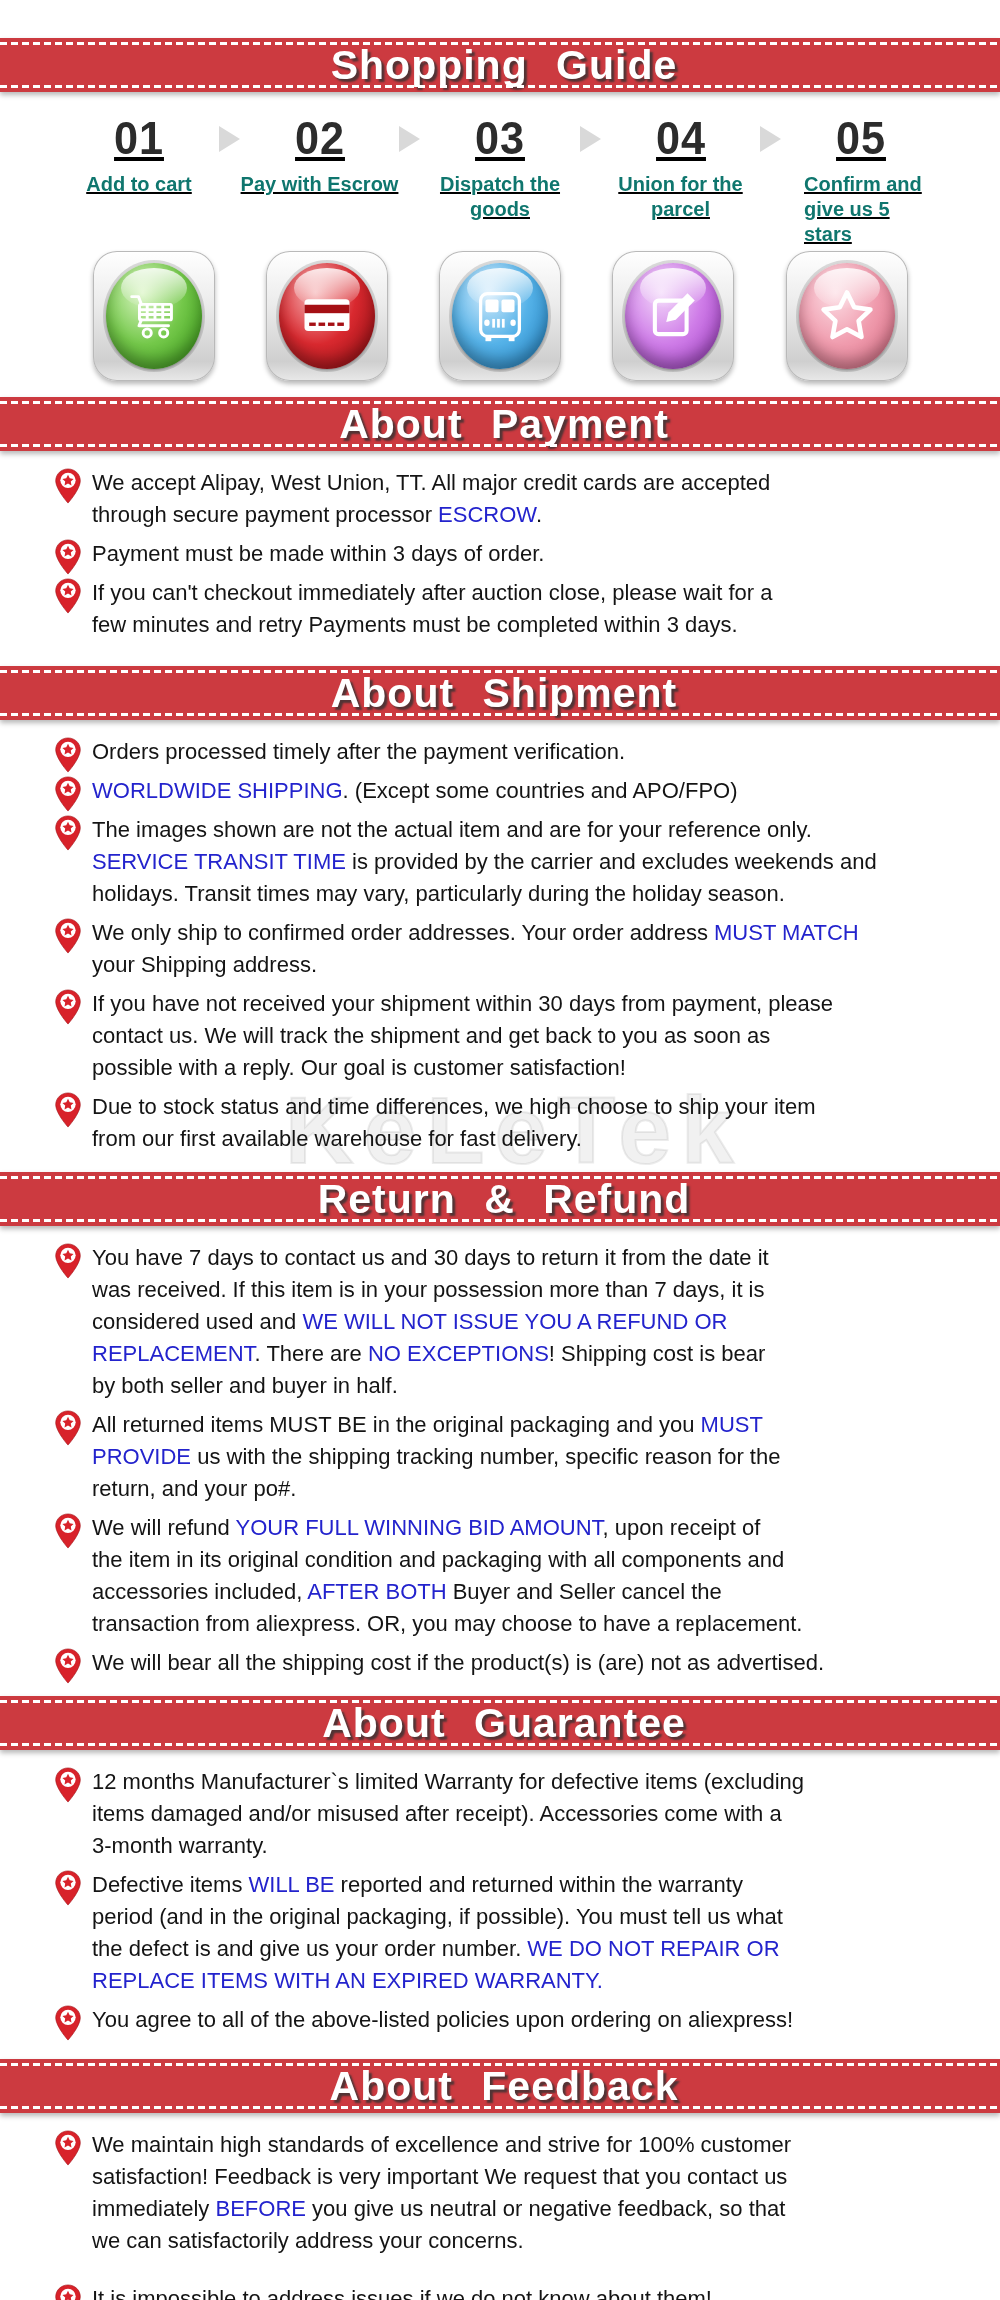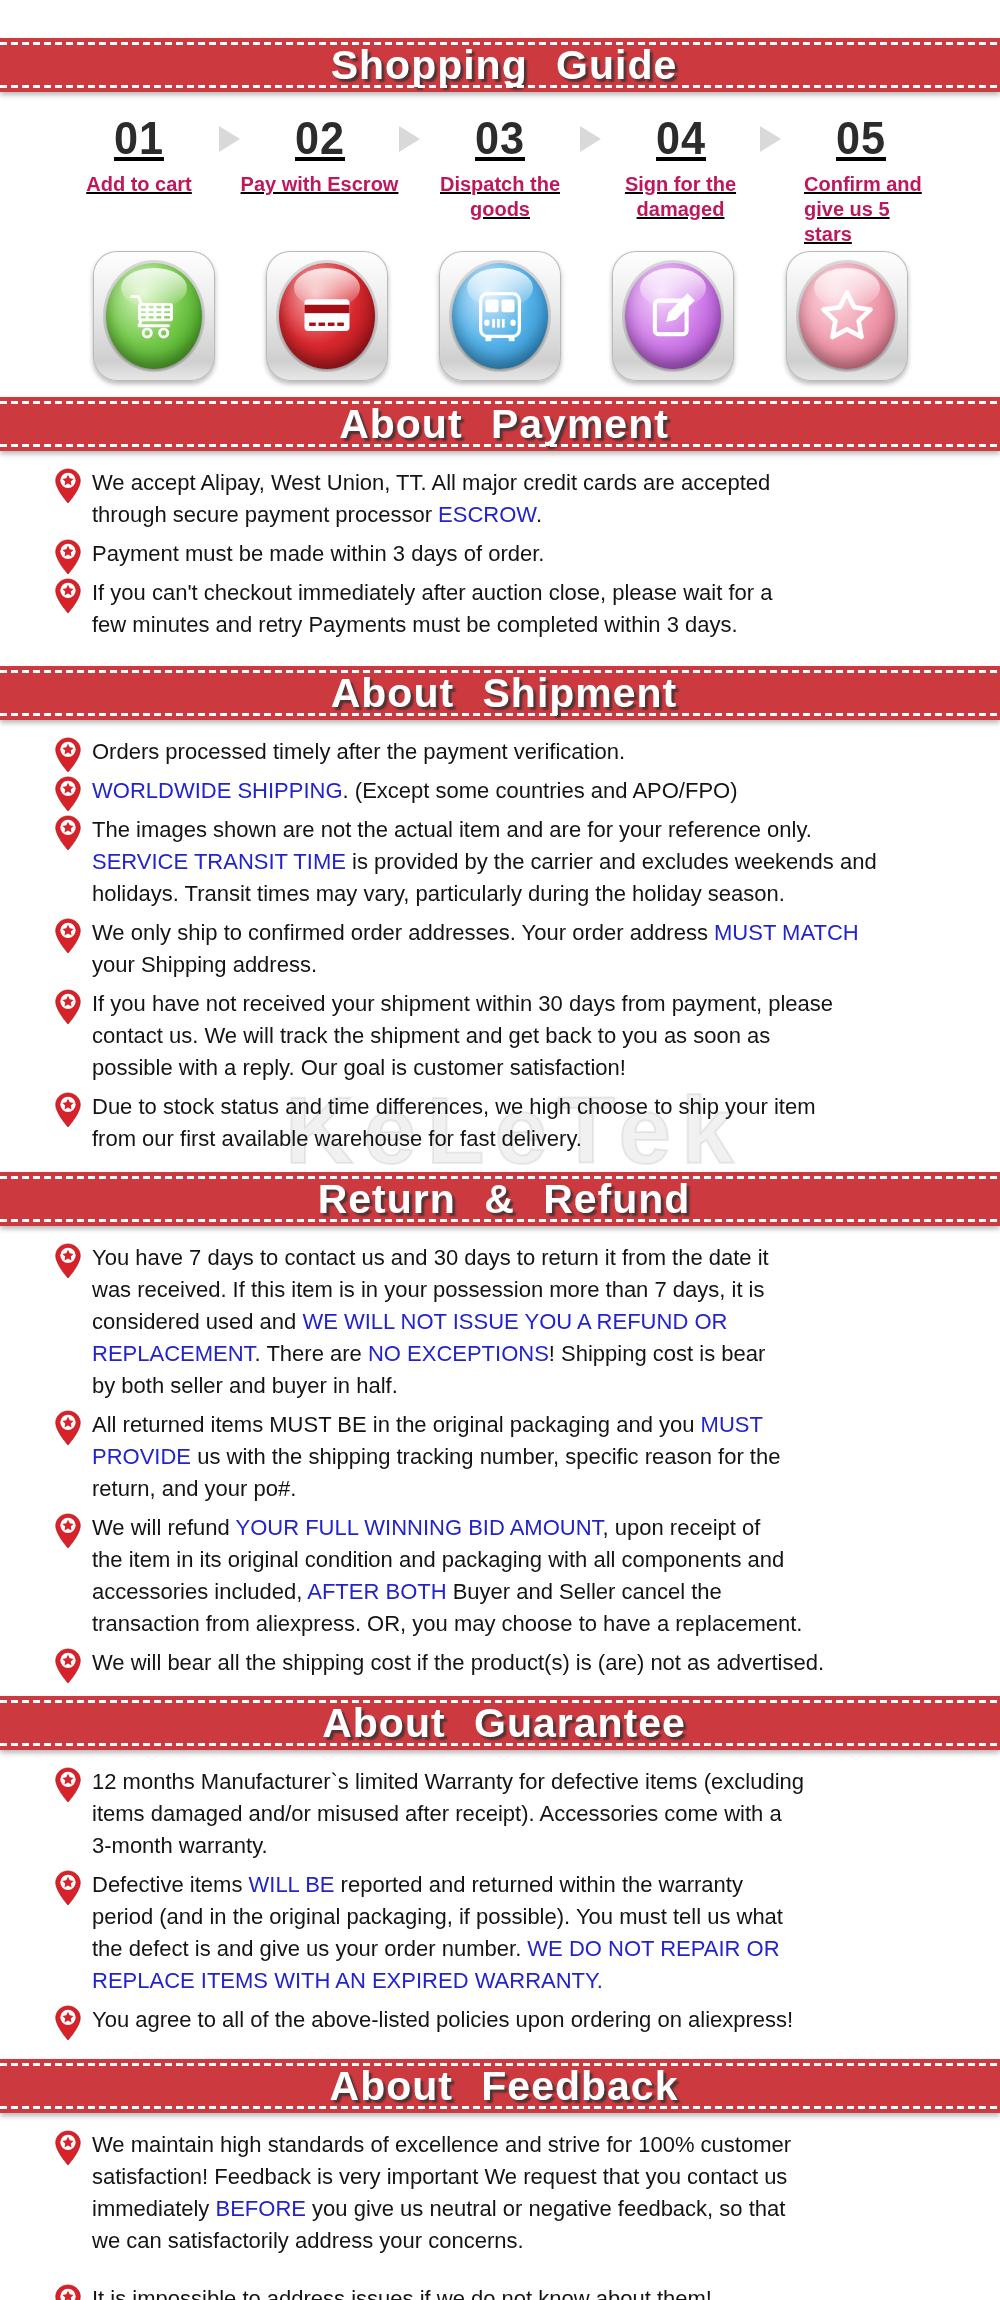--- a/index.html
+++ b/index.html
@@ -13,21 +13,21 @@
   .banner::before, .banner::after { content:""; position:absolute; left:0; right:0; height:3px;
             background:repeating-linear-gradient(90deg,#ffffff 0 7px, rgba(255,255,255,0) 7px 11px); }
   .banner::before { top:4px; } .banner::after { bottom:4px; }
   .banner-title { font-size:41px; font-weight:bold; color:#ffffff; letter-spacing:1px; word-spacing:16px;
             text-shadow:3px 3px 2px rgba(50,50,50,0.8); white-space:nowrap; }
 
   
   .steps-row { width:880px; margin:22px auto 0; display:flex; justify-content:space-between; align-items:flex-start;text-decoration:underline; }
   .step { width:158px; text-align:center; }
   .step-number { font-size:47px; font-weight:800; color:#2c2c2c; line-height:1; letter-spacing:1px; transform:scaleX(.92); }
-  .step-label { margin-top:11px; font-size:20px; font-weight:bold; color:#be185d; line-height:1.25; white-space:pre-line; }
+  .step-label { margin-top:11px; font-size:20px; font-weight:bold; color:#0f766e; line-height:1.25; white-space:pre-line; }
   .step:last-child .step-label { text-align:left; padding-left:22px; }
   .step-arrow { width:0; height:0; border-left:21px solid #d9d9d9; border-top:13px solid transparent;
                 border-bottom:13px solid transparent; margin-top:12px; }
 
   
   .icons-row { width:815px; margin:4px auto 0; display:flex; justify-content:space-between; }
   .icon-button { width:122px; height:130px; border-radius:24px;
       background:linear-gradient(180deg,#ffffff 0%, #ececec 40%, #cfcfcf 85%, #e9e9e9 100%);
       box-shadow:inset 0 0 0 1px #b9b9b9, inset 0 2px 2px #ffffff, 0 3px 5px rgba(0,0,0,0.28);
       display:flex; align-items:center; justify-content:center; }
@@ -75,21 +75,21 @@
       <div class="step-label">Pay with Escrow</div>
     </div>
     <div class="step-arrow"></div>
     <div class="step">
       <div class="step-number">03</div>
       <div class="step-label">Dispatch the goods</div>
     </div>
     <div class="step-arrow"></div>
     <div class="step">
       <div class="step-number">04</div>
-      <div class="step-label">Sign for the damaged</div>
+      <div class="step-label">Union for the parcel</div>
     </div>
     <div class="step-arrow"></div>
     <div class="step">
       <div class="step-number">05</div>
       <div class="step-label">Confirm and
 give us 5 stars</div>
     </div>
   </div>
 
   <div class="icons-row">

